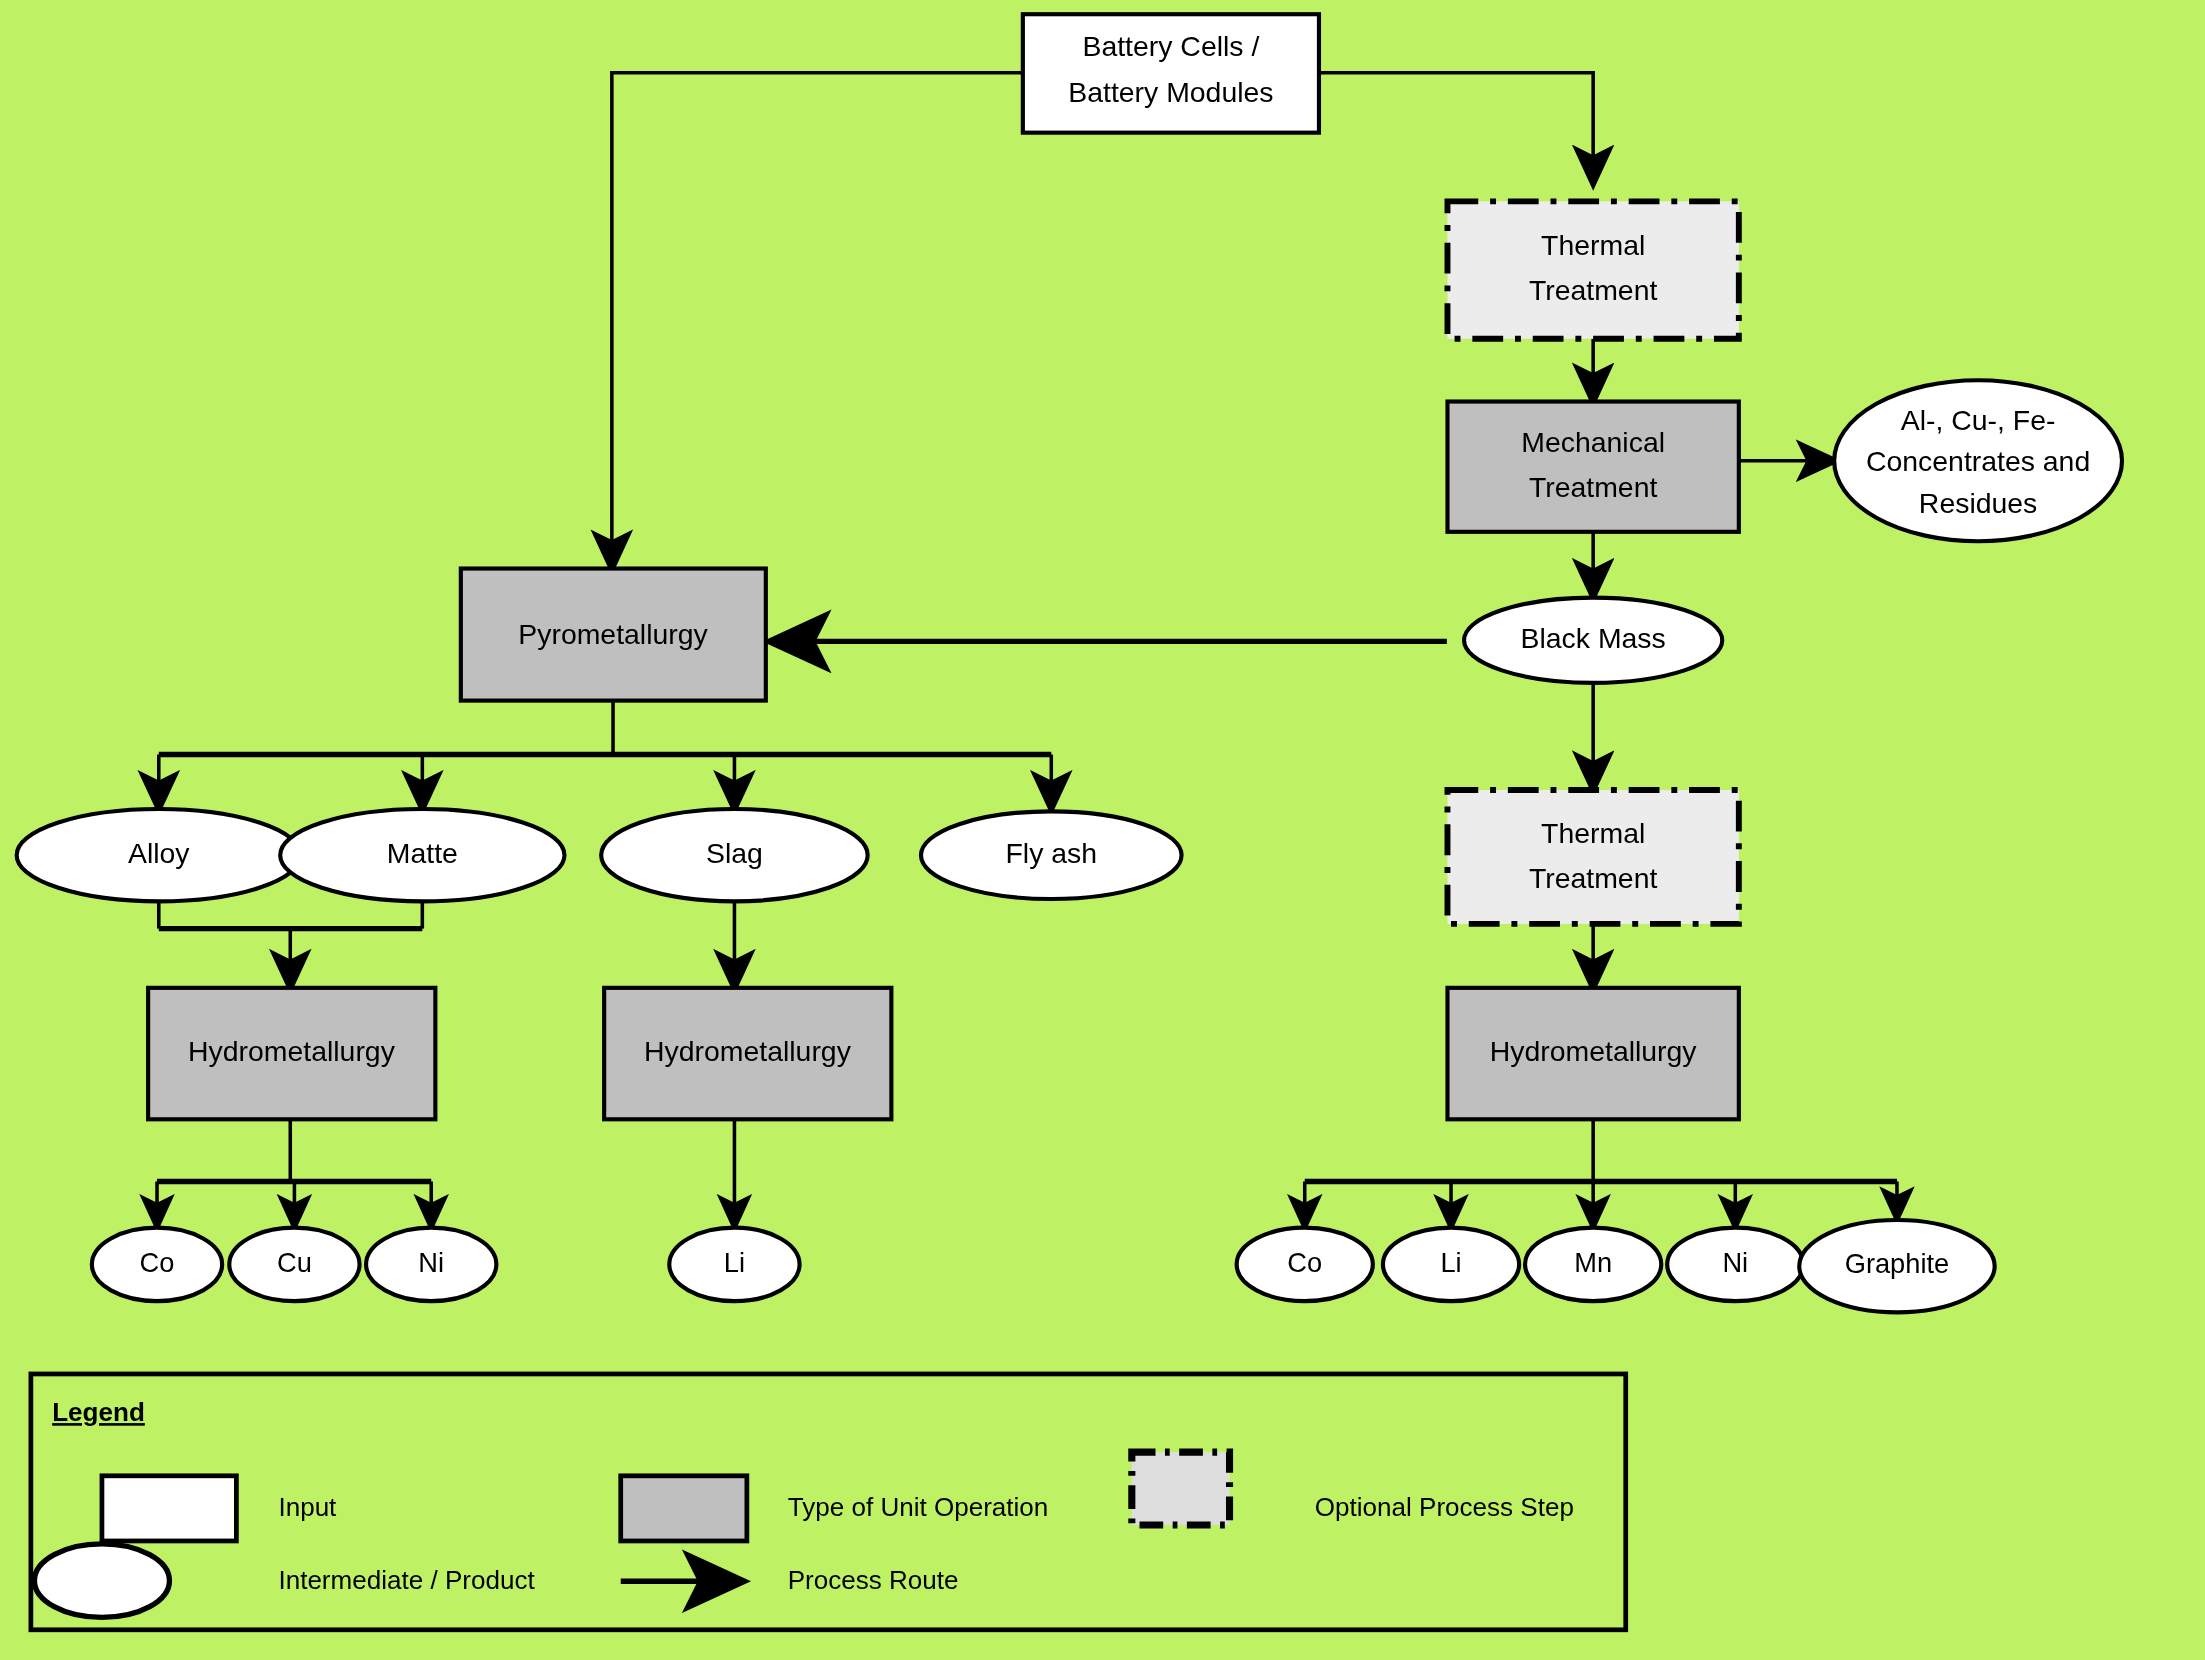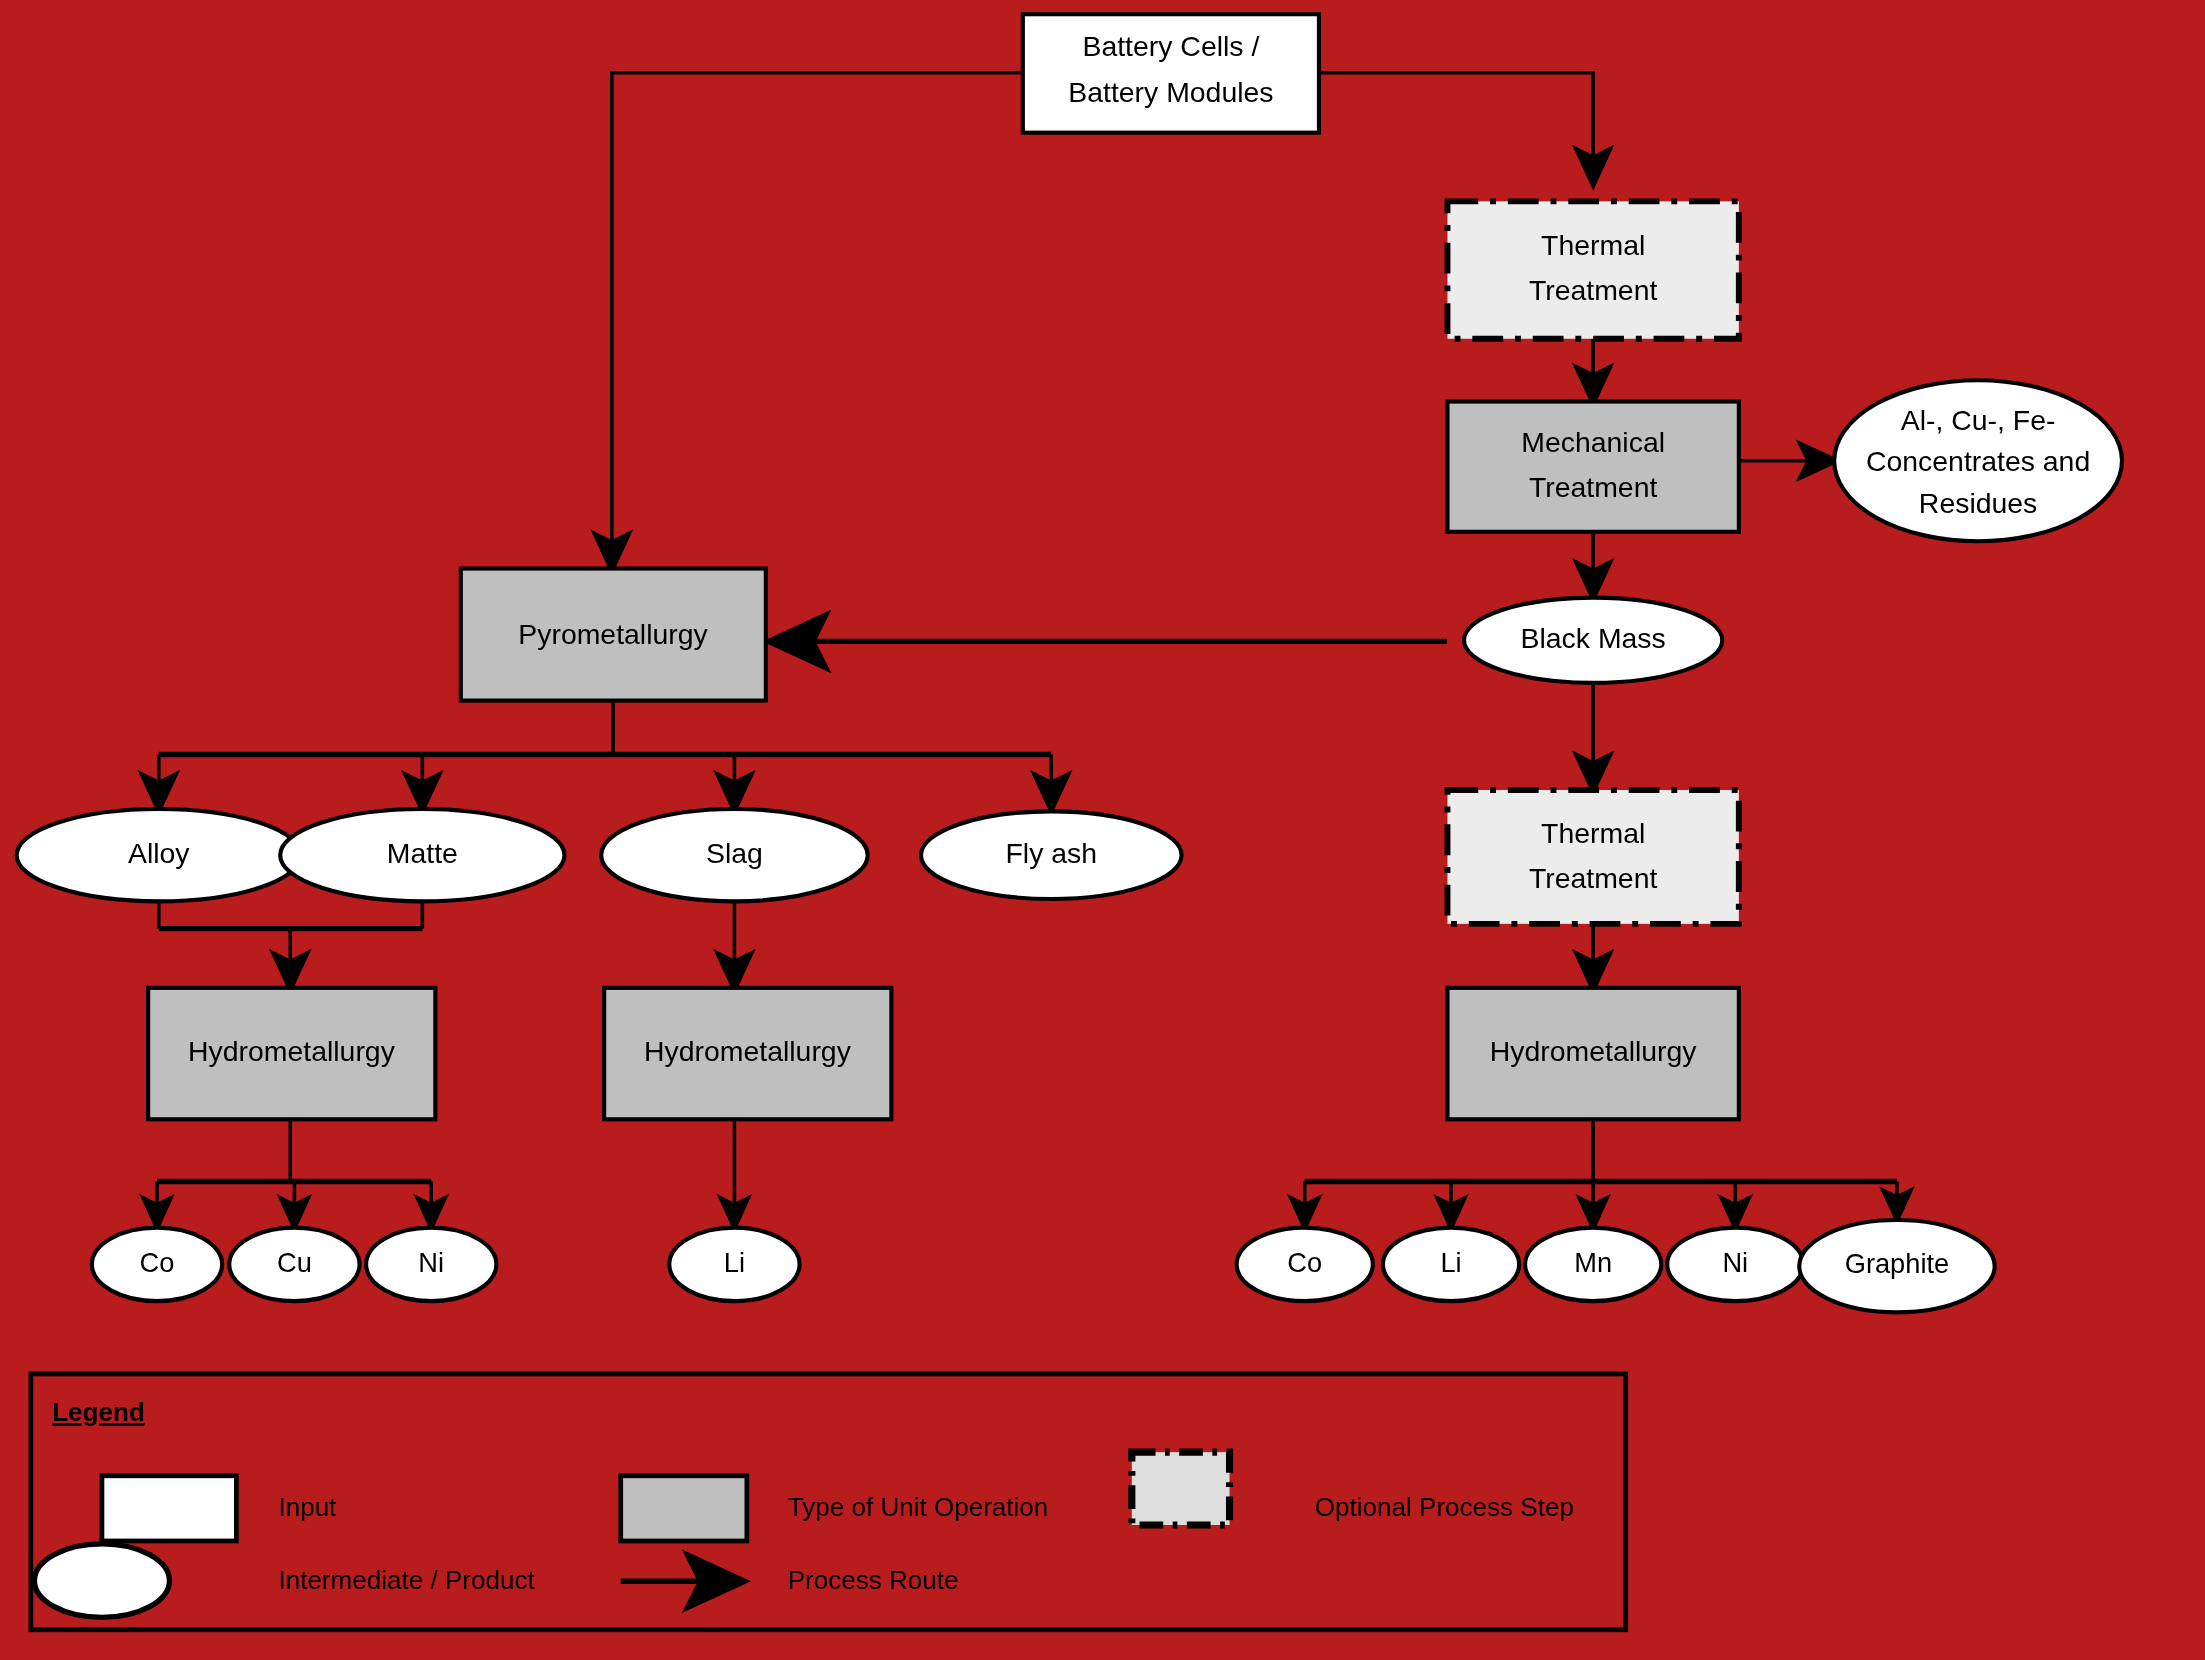--- a/index.html
+++ b/index.html
@@ -1,17 +1,17 @@
 <!DOCTYPE html>
 <html style="font-size:9.5px"><head>
 <meta charset="utf-8">
 <style>
   html,body{margin:0;padding:0;background:#fff;}
   body{width:2205px;height:1660px;font-family:"Liberation Sans",sans-serif;overflow:hidden;}
-  #stage{position:relative;width:2205px;height:1660px;background:#b91c1c;}
+  #stage{position:relative;width:2205px;height:1660px;background:#bef264;}
   svg#diagram{position:absolute;left:0;top:0;width:2205px;height:1660px;}
   .node-rect{fill:#fff;stroke:#000;stroke-width:7;}
   .node-rect.gray{fill:#bfbfbf;}
   .node-rect.optional{fill:#ececec;stroke-dasharray:52 20 10 20;stroke-width:10;}
   .node-ell{fill:#fff;stroke:#000;stroke-width:7;}
   .edge{stroke:#000;stroke-width:6;fill:none;}
   .edge.thick{stroke-width:9;}
   .legend-box{fill:none;stroke:#000;stroke-width:8;}
   .lbl{font-family:"Liberation Sans",sans-serif;fill:#000;text-anchor:middle;dominant-baseline:middle;}
   .lbl-node{font-size:48px;}

